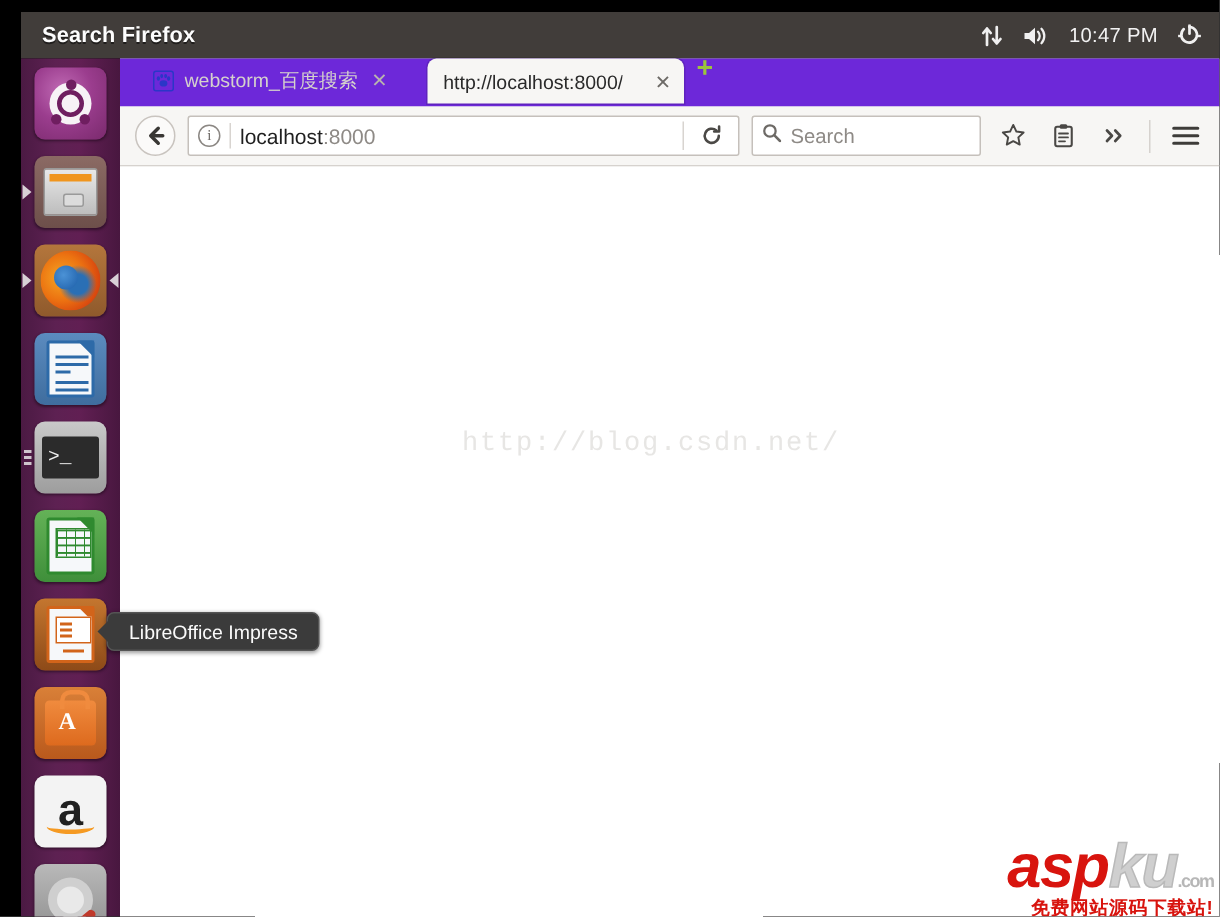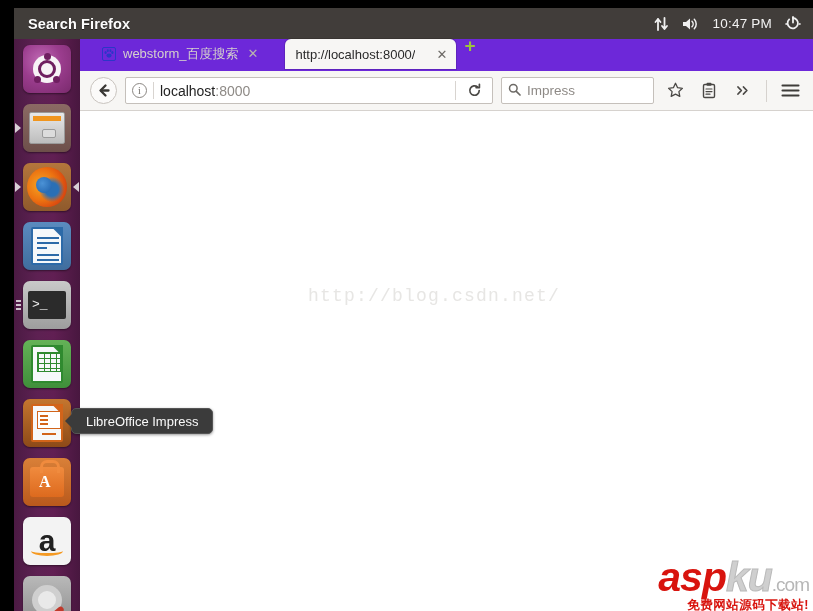--- a/index.html
+++ b/index.html
@@ -239,21 +239,21 @@
     font-size: 18px; color: #e7e6e4;
     letter-spacing: 1.2px;
   }
   #watermark-logo {
     position: absolute; right: 4px; bottom: 0px;
     text-align: right; line-height: 1;
   }
   #wl-main { font-family: "Liberation Sans", sans-serif; font-weight: bold; font-style: italic; font-size: 41px; letter-spacing: -1px; }
   #wl-asp { color: #d8140e; }
   #wl-ku { color: #cfcfcf; -webkit-text-stroke: 1px #b9b9b9; }
-  #wl-com { color: #b7b7b7; font-size: 19px; font-style: normal; font-weight: normal; }
+  #wl-com { color: #b7b7b7; font-size: 12px; font-style: normal; font-weight: bold; }
   #wl-sub { color: #d8140e; font-size: 12.5px; font-weight: bold; margin-top: 1px; letter-spacing: .5px; }
 </style>
 </head>
 <body>
 
 <div id="screen">
 
   <div id="top-panel">
     <span id="panel-title">Search Firefox</span>
     <div id="panel-right">
@@ -431,21 +431,21 @@
         </span>
       </div>
 
       <div id="searchbar">
         <span>
           <svg width="13" height="13" viewBox="0 0 13 13">
               <circle cx="5.3" cy="5.3" r="3.8" stroke="#6d6a66" stroke-width="1.5" fill="none"></circle>
               <path d="M8.3 8.3L12 12" stroke="#6d6a66" stroke-width="1.7" stroke-linecap="round"></path>
             </svg>
         </span>
-        <span class="ph">Impress</span>
+        <span class="ph">Search</span>
       </div>
 
       <span class="navicon">
         <svg width="17" height="17" viewBox="0 0 17 17">
             <path d="M8.5 1.3l2.1 4.4 4.8.6-3.5 3.3.9 4.8-4.3-2.3-4.3 2.3.9-4.8L1.6 6.3l4.8-.6z" stroke="#4a4845" stroke-width="1.3" fill="none" stroke-linejoin="round"></path>
           </svg>
       </span>
       <span class="navicon">
         <svg width="16" height="17" viewBox="0 0 16 17">
             <rect x="2.5" y="2.5" width="11" height="13" rx="1.3" stroke="#4a4845" stroke-width="1.4" fill="none"></rect>

